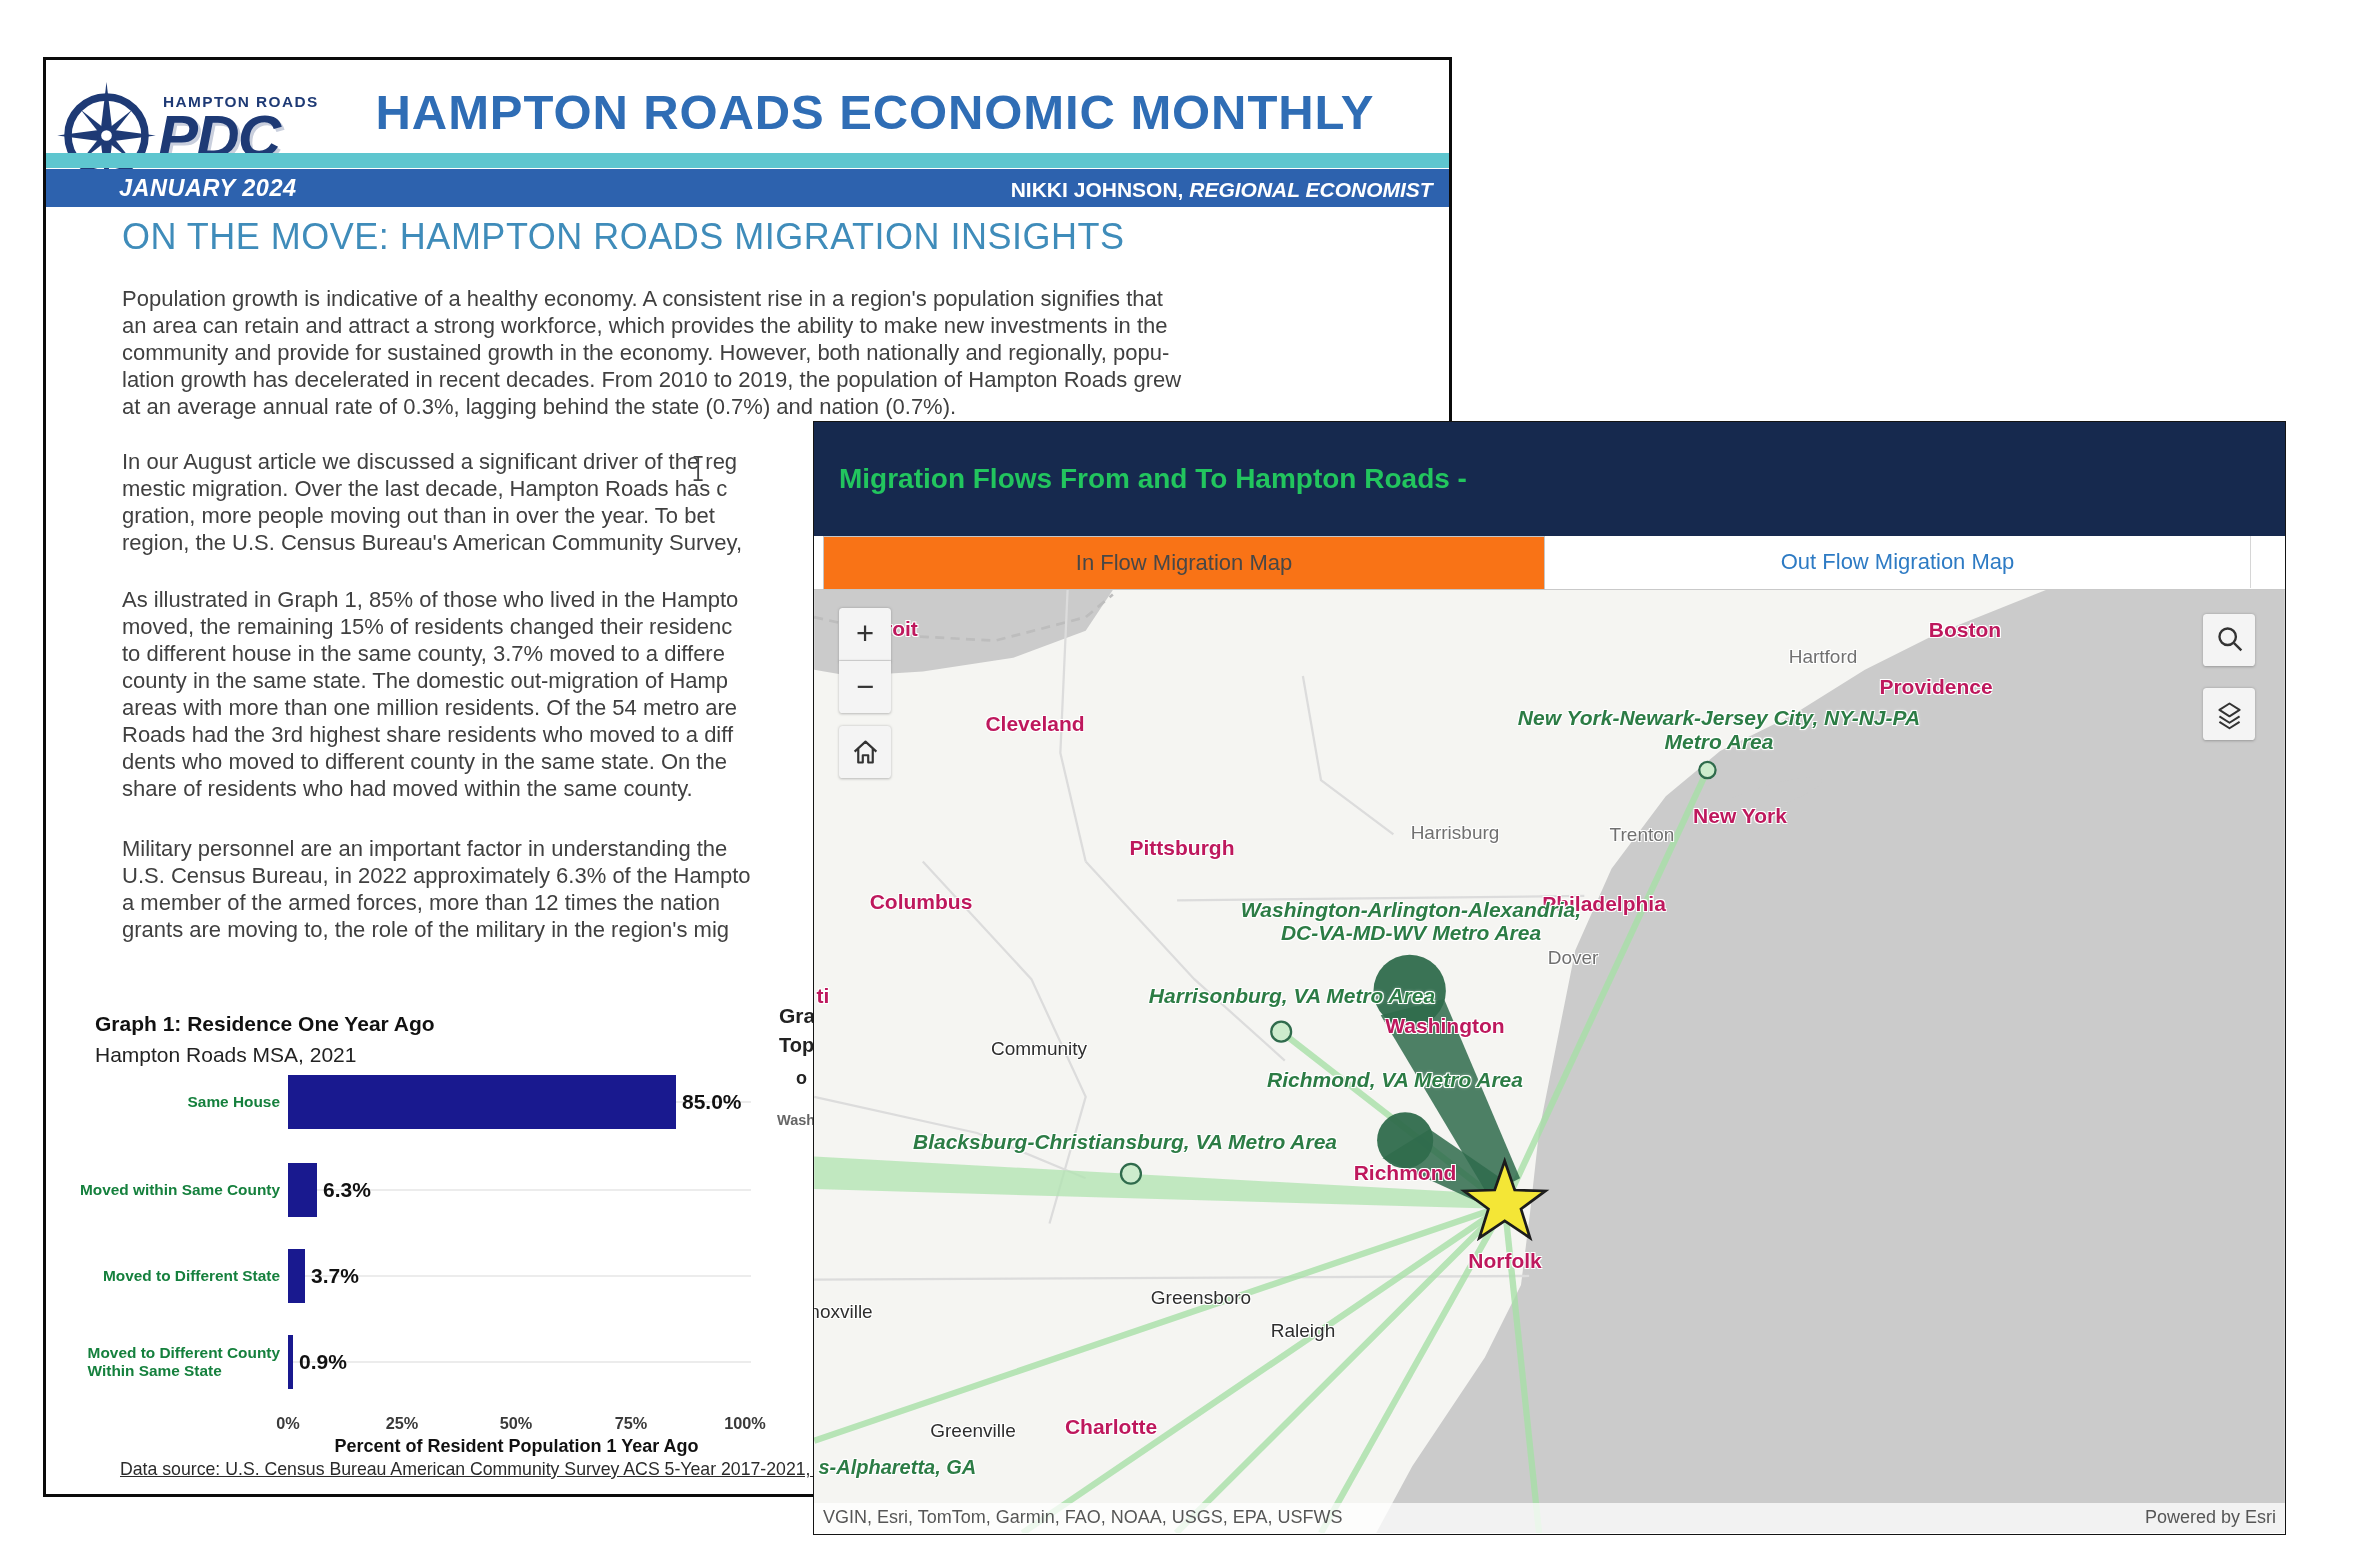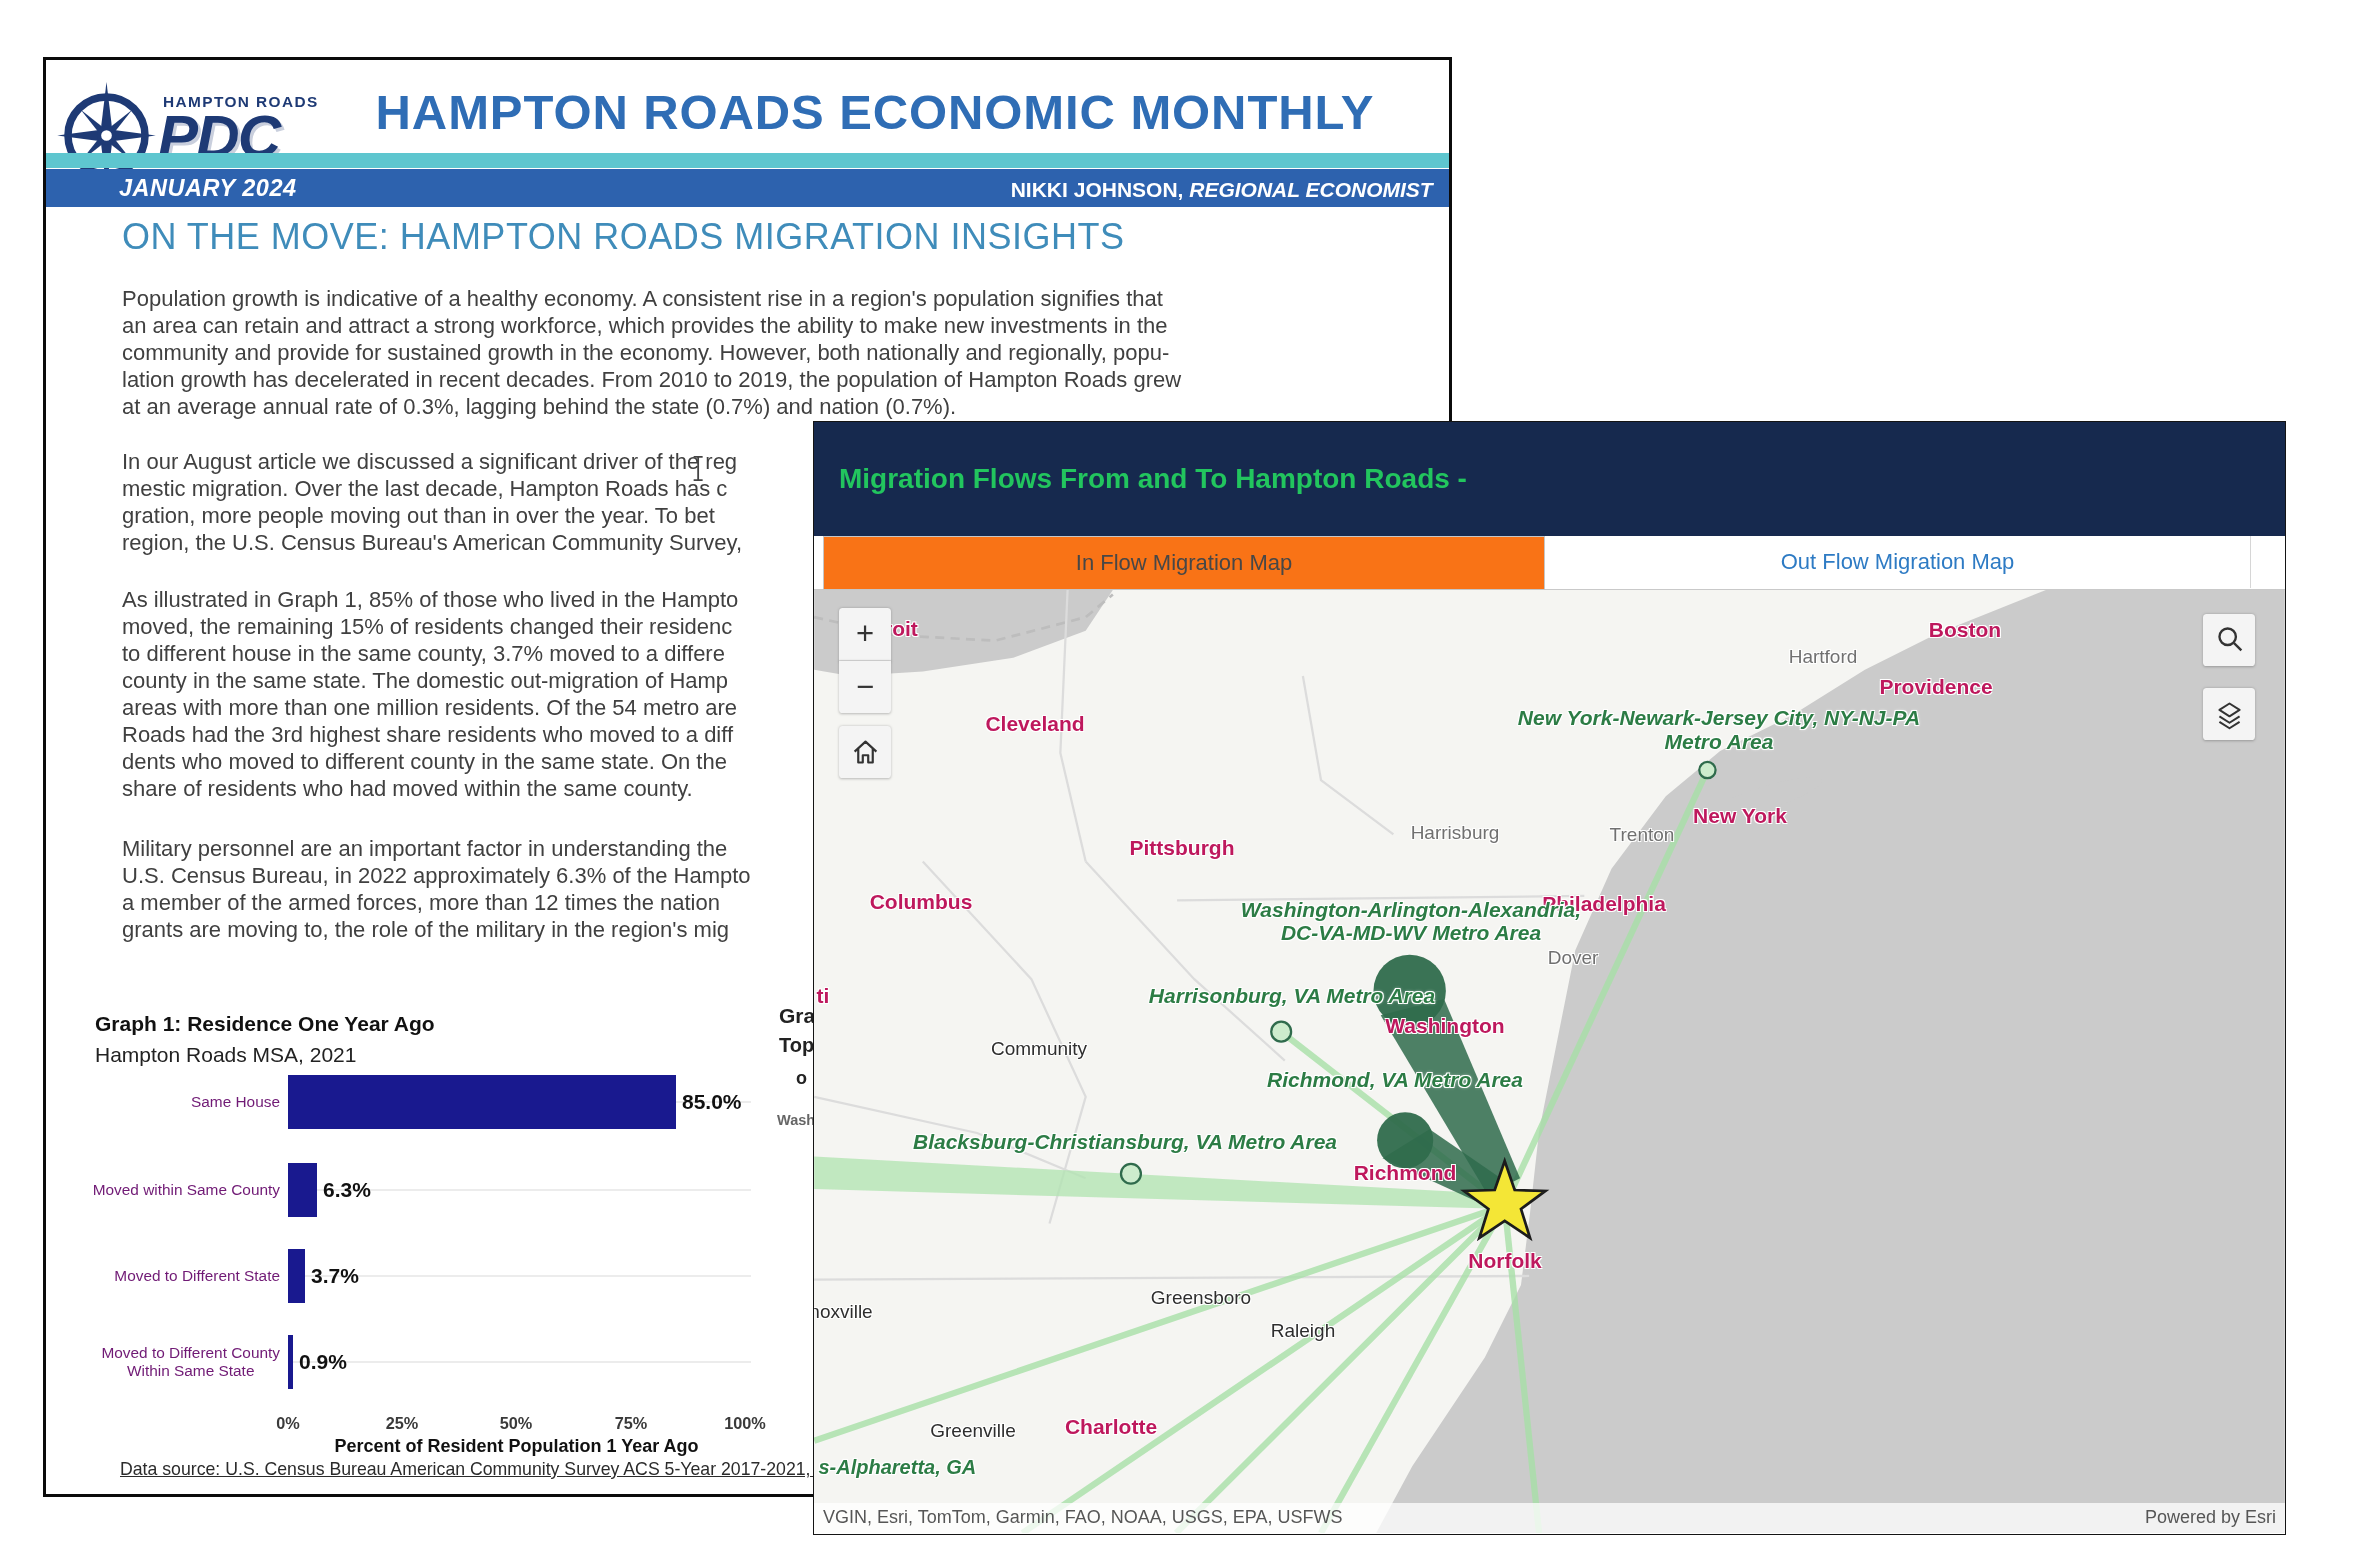--- a/index.html
+++ b/index.html
@@ -24,22 +24,22 @@
   .issue-author{position:absolute;right:16.3px;top:118px;font-size:21px;font-weight:600;color:#fff;}
   .issue-author .role{font-style:italic;}
   .article-title{position:absolute;left:76px;top:156px;font-size:36px;font-weight:400;
                  color:#3f8cba;letter-spacing:0.5px;}
   .para{position:absolute;left:76px;color:#404040;font-size:22px;line-height:27px;}
   .frag{position:absolute;color:#222;font-weight:bold;}
   .g-title{position:absolute;left:49px;top:952px;font-size:21px;font-weight:700;color:#111;}
   .g-sub{position:absolute;left:49px;top:983px;font-size:21px;color:#222;}
   .g-row{position:absolute;left:0;width:724px;height:54px;}
   .g-label{position:absolute;left:9px;top:0;width:225px;height:54px;display:flex;
-           align-items:center;justify-content:flex-end;text-align:center;
-           font-size:15.4px;font-weight:400;color:#701a75;line-height:18px;}
+           align-items:center;justify-content:flex-end;text-align:left;
+           font-size:15.4px;font-weight:700;color:#15803d;line-height:18px;}
   .g-grid{position:absolute;top:26px;height:1.8px;background:#ececec;left:242px;width:463px;}
   .g-bar{position:absolute;left:242px;top:0;height:54px;background:#19198f;}
   .g-val{position:absolute;top:0;height:54px;line-height:54px;font-size:21px;
          font-weight:700;color:#111;}
   .g-tick{position:absolute;top:1354px;width:72px;text-align:center;font-size:16.3px;
           font-weight:700;color:#3a3a3a;}
   .g-xlabel{position:absolute;left:242px;top:1376px;width:457px;text-align:center;
             font-size:18px;font-weight:700;color:#111;}
   .g-footer{position:absolute;left:74px;top:1399px;font-size:17.7px;color:#2b2b2b;
             text-decoration:underline;white-space:nowrap;}

